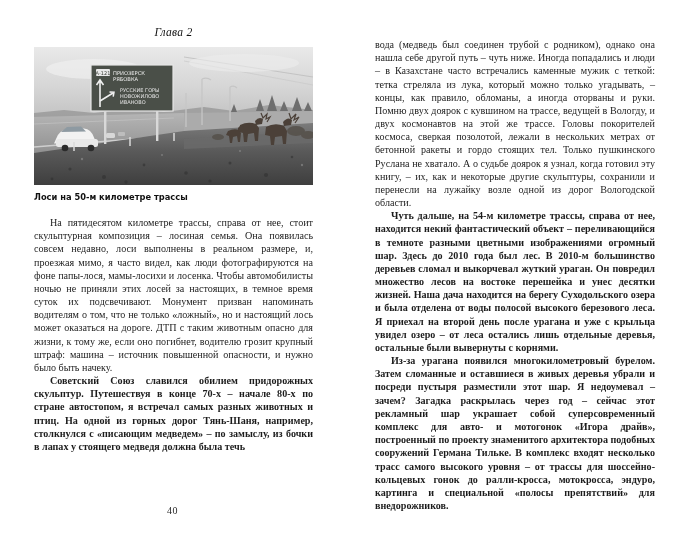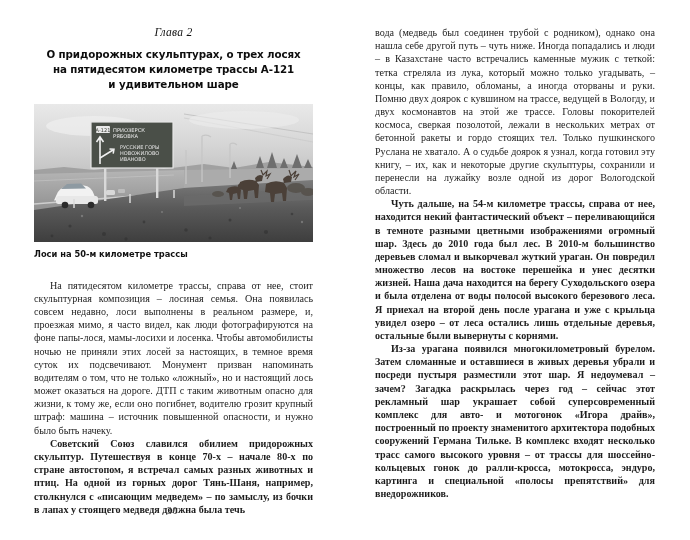--- a/index.html
+++ b/index.html
@@ -64,40 +64,40 @@
     overflow: hidden;
     background: #8d8d8d;
   }
   .photo svg { display: block; }
   .fig-caption {
     font-family: "DejaVu Sans", sans-serif;
     font-weight: bold;
     font-size: 8.3px;
     color: #111;
     margin-top: 7px;
-    margin-bottom: 20px;
+    margin-bottom: 14px;
     letter-spacing: 0px;
   }
 
   p.body {
     font-family: "Liberation Serif", serif;
     font-size: 10.1px;
     line-height: 1.305;
     text-align: justify;
     text-justify: inter-word;
     margin: 0;
     text-indent: 16px;
     color: #1c1c1c;
     -webkit-hyphens: auto;
     hyphens: auto;
   }
   p.body + p.body { margin-top: 0; font-weight: bold; }
   .col-right p.body:first-of-type { text-indent: 0; }
 
-  .right-top { margin-top: 26px; }
+  .right-top { margin-top: 38px; }
   .para-gap { margin-top: 11px; }
 
   .folio {
     position: absolute;
     bottom: 24px;
     left: 0;
     right: 0;
     text-align: center;
     font-family: "Liberation Serif", serif;
     font-size: 10px;
@@ -107,25 +107,20 @@
 </style>
 </head>
 <body>
 
 <div class="spread">
 
   <div class="page page-left">
 
     <div class="chapter-label">Глава 2</div>
 
-    <div class="chapter-title">
-      <span class="tline">О придорожных скульптурах, о трех лосях</span>
-      <span class="tline">на пятидесятом километре трассы А-121</span>
-      <span class="tline">и удивительном шаре</span>
-    </div>
 
     <figure class="figure">
       <div class="photo">
         <svg width="279" height="138" viewBox="0 0 279 138" xmlns="http://www.w3.org/2000/svg">
           <defs>
             <linearGradient id="sky" x1="0" y1="0" x2="0" y2="1">
               <stop offset="0%" stop-color="#e9e9e9"></stop>
               <stop offset="55%" stop-color="#d6d6d6"></stop>
               <stop offset="100%" stop-color="#c2c2c2"></stop>
             </linearGradient>
@@ -250,21 +245,21 @@
             <ellipse cx="184" cy="90" rx="6" ry="3"></ellipse>
           </g>
         </svg>
       </div>
       <figcaption class="fig-caption">Лоси на 50-м километре трассы</figcaption>
     </figure>
 
     <p class="body">На пятидесятом километре трассы, справа от нее, стоит скульптурная композиция – лосиная семья. Она появилась совсем недавно, лоси выполнены в реальном размере, и, проезжая мимо, я часто видел, как люди фотографируются на фоне папы-лося, мамы-лосихи и лосенка. Чтобы автомобилисты ночью не приняли этих лосей за настоящих, в темное время суток их подсвечивают. Монумент призван напоминать водителям о том, что не только «ложный», но и настоящий лось может оказаться на дороге. ДТП с таким животным опасно для жизни, к тому же, если оно погибнет, водителю грозит крупный штраф: машина – источник повышенной опасности, и нужно было быть начеку.</p>
     <p class="body">Советский Союз славился обилием придорожных скульптур. Путешествуя в конце 70-х – начале 80-х по стране автостопом, я встречал самых разных животных и птиц. На одной из горных дорог Тянь-Шаня, например, столкнулся с «писающим медведем» – по замыслу, из бочки в лапах у стоящего медведя должна была течь</p>
 
-    <div class="folio">30</div>
+    <div class="folio">40</div>
   </div>
 
   <div class="page page-right col-right">
     <div class="right-top">
       <p class="body">вода (медведь был соединен трубой с родником), однако она нашла себе другой путь – чуть ниже. Иногда попадались и люди – в Казахстане часто встречались каменные мужик с теткой: тетка стреляла из лука, который можно только угадывать, – концы, как правило, обломаны, а иногда оторваны и руки. Помню двух доярок с кувшином на трассе, ведущей в Вологду, и двух космонавтов на этой же трассе. Головы покорителей космоса, сверкая позолотой, лежали в нескольких метрах от бетонной ракеты и гордо стоящих тел. Только пушкинского Руслана не хватало. А о судьбе доярок я узнал, когда готовил эту книгу, – их, как и некоторые другие скульптуры, сохранили и перенесли на лужайку возле одной из дорог Вологодской области.</p>
       <p class="body para-gap">Чуть дальше, на 54-м километре трассы, справа от нее, находится некий фантастический объект – переливающийся в темноте разными цветными изображениями огромный шар. Здесь до 2010 года был лес. В 2010-м большинство деревьев сломал и выкорчевал жуткий ураган. Он повредил множество лесов на востоке перешейка и унес десятки жизней. Наша дача находится на берегу Суходольского озера и была отделена от воды полосой высокого березового леса. Я приехал на второй день после урагана и уже с крыльца увидел озеро – от леса остались лишь отдельные деревья, остальные были вывернуты с корнями.</p>
       <p class="body para-gap">Из-за урагана появился многокилометровый бурелом. Затем сломанные и оставшиеся в живых деревья убрали и посреди пустыря разместили этот шар. Я недоумевал – зачем? Загадка раскрылась через год – сейчас этот рекламный шар украшает собой суперсовременный комплекс для авто- и мотогонок «Игора драйв», построенный по проекту знаменитого архитектора подобных сооружений Германа Тильке. В комплекс входят несколько трасс самого высокого уровня – от трассы для шоссейно-кольцевых гонок до ралли-кросса, мотокросса, эндуро, картинга и специальной «полосы препятствий» для внедорожников.</p>
     </div>
 
   </div>

